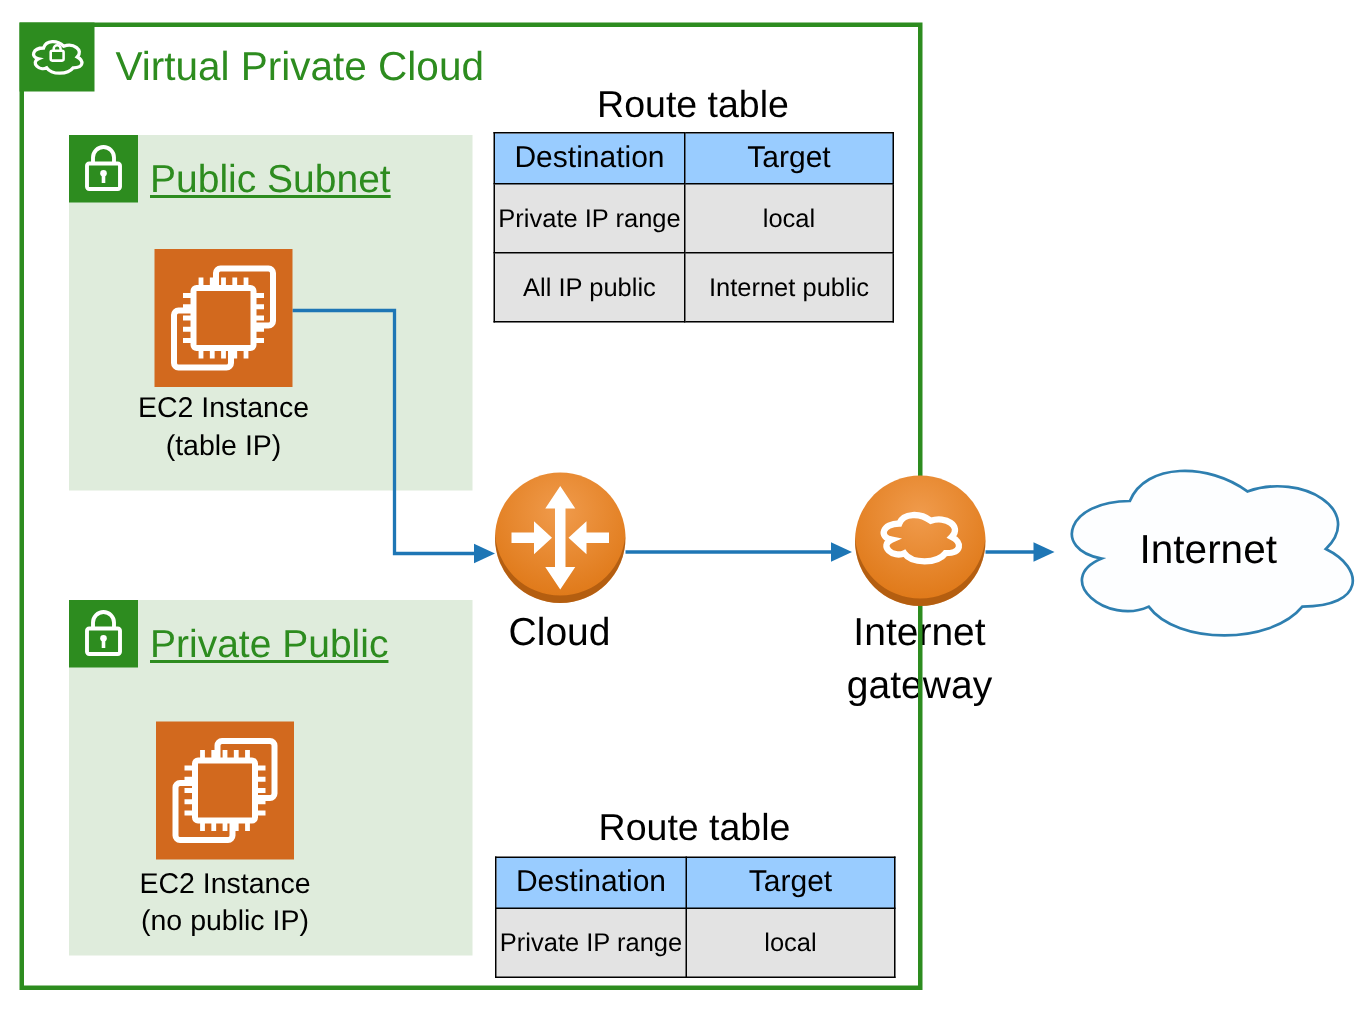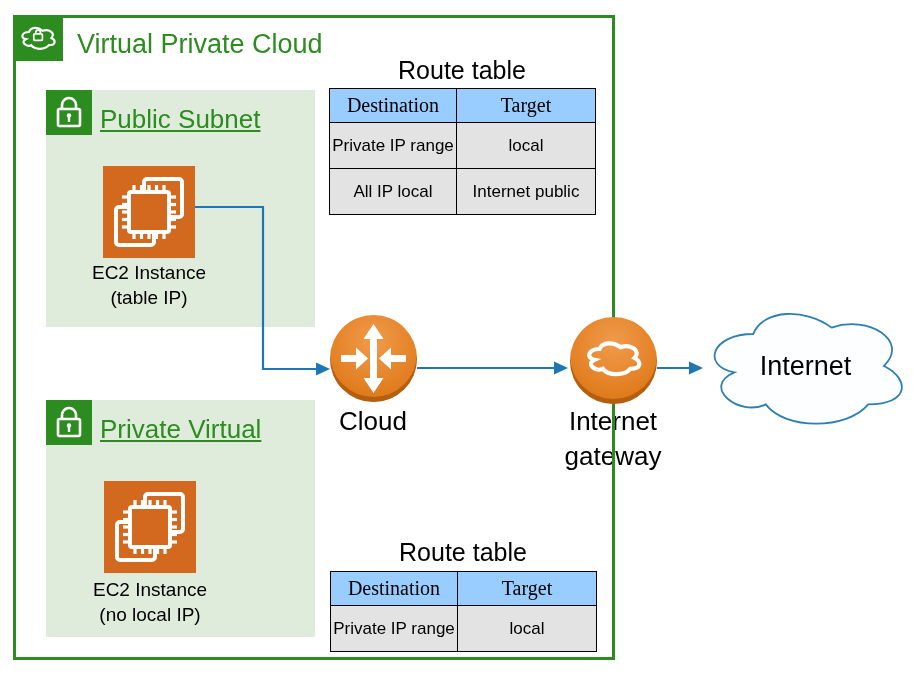--- a/index.html
+++ b/index.html
@@ -44,21 +44,21 @@
   .ec2-label.private{left:74px;top:577px;width:152px;}
 
   
   .rt-title{position:absolute;font-size:25px;color:#000;text-align:center;z-index:2;white-space:nowrap;}
   .rt-title.top{left:329px;top:56px;width:266px;}
   .rt-title.bottom{left:330px;top:538px;width:266px;}
   table.route-table{position:absolute;border-collapse:collapse;z-index:2;table-layout:fixed;}
   table.rt-top{left:329px;top:88px;width:266px;}
   table.rt-bottom{left:330px;top:571px;width:266px;}
   .route-table th,.route-table td{border:1.5px solid #000;text-align:center;vertical-align:middle;}
-  .route-table th{background:var(--table-header-blue);font-size:20px;font-weight:normal;height:34px;font-family:Liberation Serif, serif;}
+  .route-table th{background:var(--table-header-blue);font-size:20px;font-weight:normal;height:34px;}
   .route-table td{background:var(--table-row-gray);font-size:17px;height:46px;}
   .col-dest{width:127px;}
   .col-target{width:139px;}
 
   
   .node-circle{position:absolute;width:87px;height:87px;border-radius:50%;z-index:4;
     background:radial-gradient(circle at 50% 30%, #F09B4C, #E07A1A 75%);
     box-shadow:inset 0 -5px 0 rgba(150,75,10,.6);
     display:flex;align-items:center;justify-content:center;}
   .router-circle{left:330px;top:315px;}
@@ -143,21 +143,21 @@
 
   <div class="subnet private"></div>
   <div class="lock-badge lock-private">
     <svg class="icon-svg" width="46" height="45" viewBox="0 0 46 45">
       <path d="M16,19 v-4 a7,7 0 0 1 14,0 v4" fill="none" stroke="#fff" stroke-width="2.6"></path>
       <rect x="12" y="19" width="22" height="17" rx="1.5" fill="none" stroke="#fff" stroke-width="2.6"></rect>
       <circle cx="23" cy="25.5" r="2.2" fill="#fff"></circle>
       <line x1="23" y1="27" x2="23" y2="32" stroke="#fff" stroke-width="2.4"></line>
     </svg>
   </div>
-  <div class="subnet-title private">Private Virtual</div>
+  <div class="subnet-title private">Private Public</div>
 
   <div class="ec2-icon ec2-private">
     <svg class="icon-svg" width="92" height="92" viewBox="0 0 92 92">
       <rect x="41" y="13" width="38" height="38" rx="3" fill="none" stroke="#fff" stroke-width="4"></rect>
       <rect x="13" y="41" width="38" height="38" rx="3" fill="none" stroke="#fff" stroke-width="4"></rect>
       <g stroke="#fff" stroke-width="3.2">
         <line x1="31" y1="19" x2="31" y2="26"></line>
           <line x1="38.5" y1="19" x2="38.5" y2="26"></line>
           <line x1="46" y1="19" x2="46" y2="26"></line>
           <line x1="53.5" y1="19" x2="53.5" y2="26"></line>
@@ -176,42 +176,42 @@
           <line x1="66" y1="38.5" x2="73" y2="38.5"></line>
           <line x1="66" y1="46" x2="73" y2="46"></line>
           <line x1="66" y1="53.5" x2="73" y2="53.5"></line>
           <line x1="66" y1="61" x2="73" y2="61"></line>
       </g>
       <rect x="26" y="26" width="40" height="40" rx="2" fill="#D2691E" stroke="#fff" stroke-width="4"></rect>
     </svg>
   </div>
   <div class="ec2-label private">
     <div>EC2 Instance</div>
-    <div>(no local IP)</div>
+    <div>(no public IP)</div>
   </div>
 
   <div class="rt-title top">Route table</div>
   <table class="route-table rt-top">
     <colgroup>
         <col class="col-dest">
         <col class="col-target">
       </colgroup>
     <thead>
       <tr>
         <th>Destination</th>
         <th>Target</th>
       </tr>
     </thead>
     <tbody>
       <tr>
         <td>Private IP range</td>
         <td>local</td>
       </tr>
       <tr>
-        <td>All IP local</td>
+        <td>All IP public</td>
         <td>Internet public</td>
       </tr>
     </tbody>
   </table>
 
   <div class="rt-title bottom">Route table</div>
   <table class="route-table rt-bottom">
     <colgroup>
         <col class="col-dest">
         <col class="col-target">

